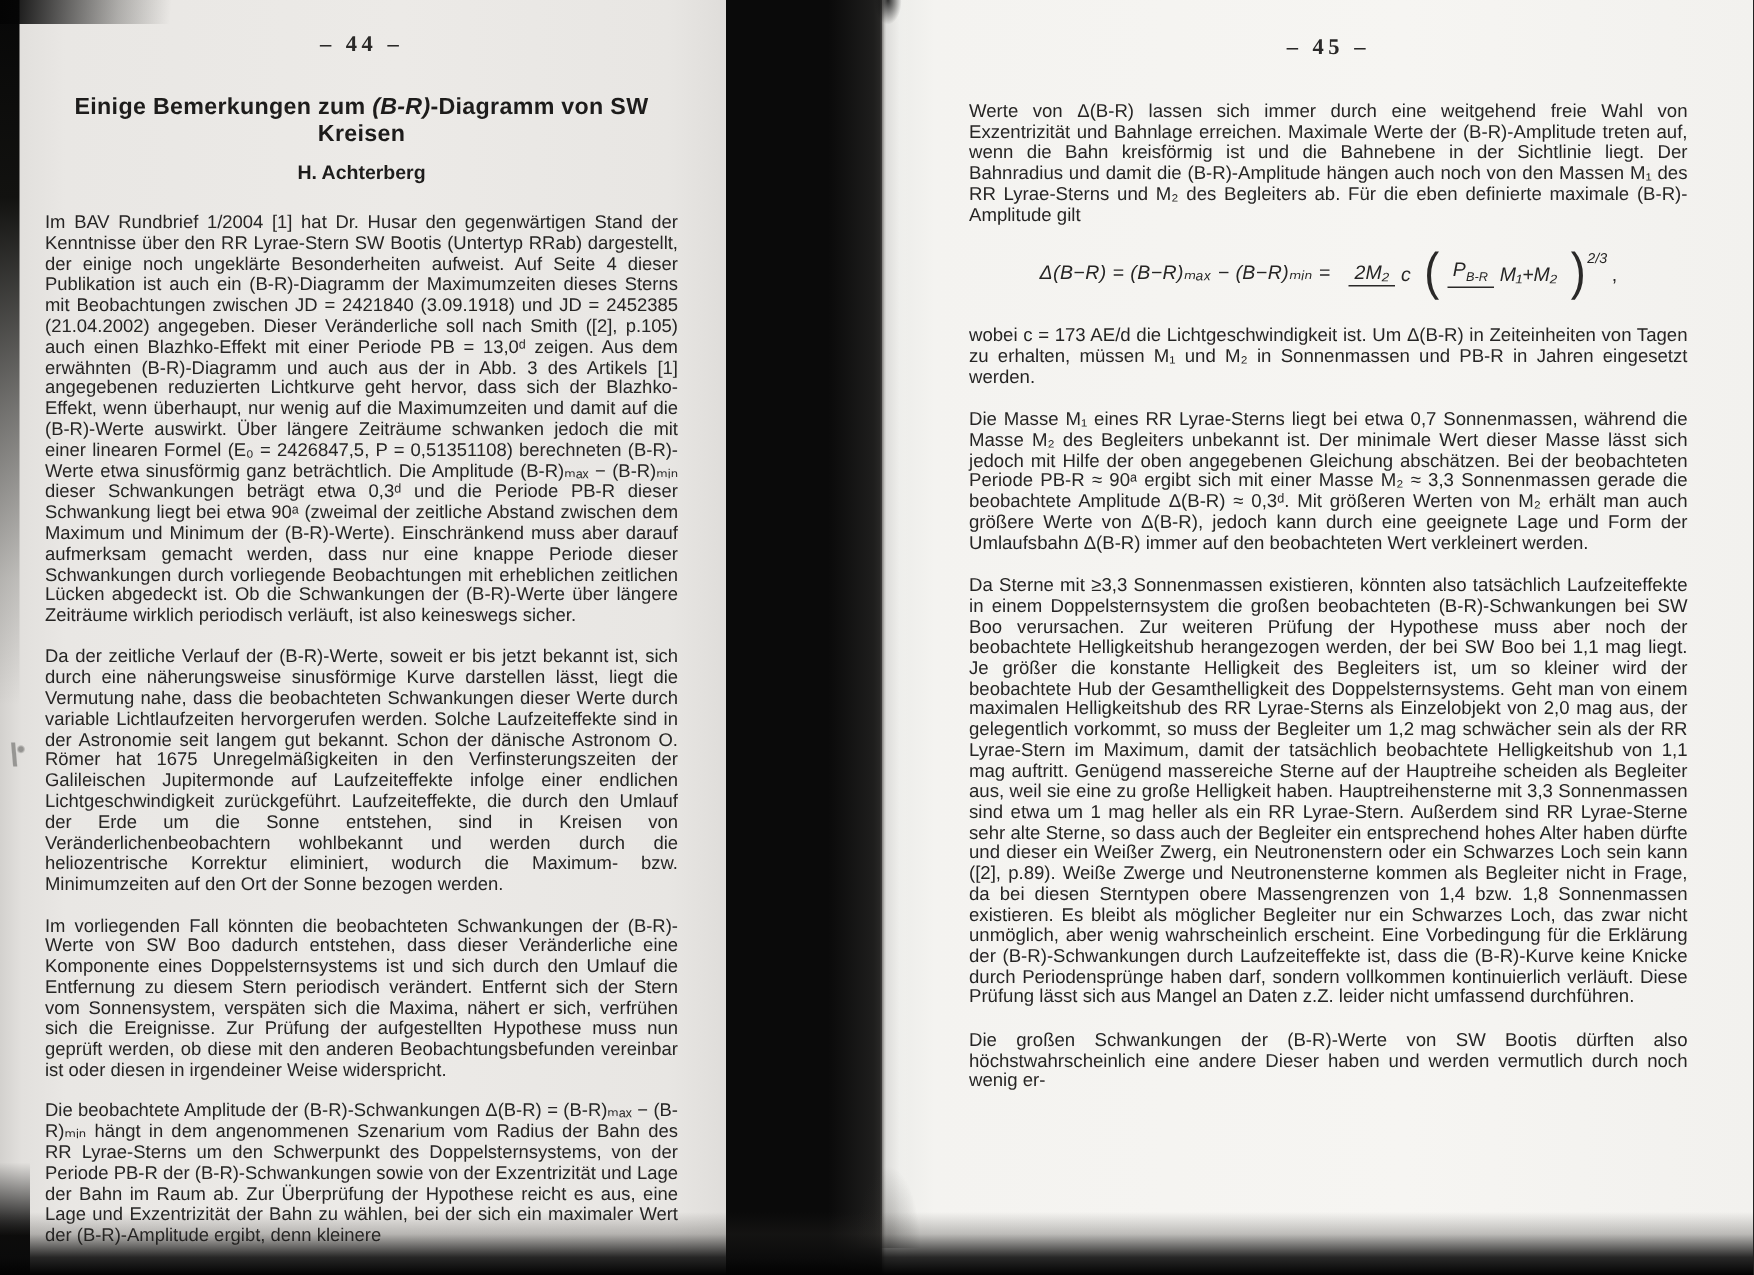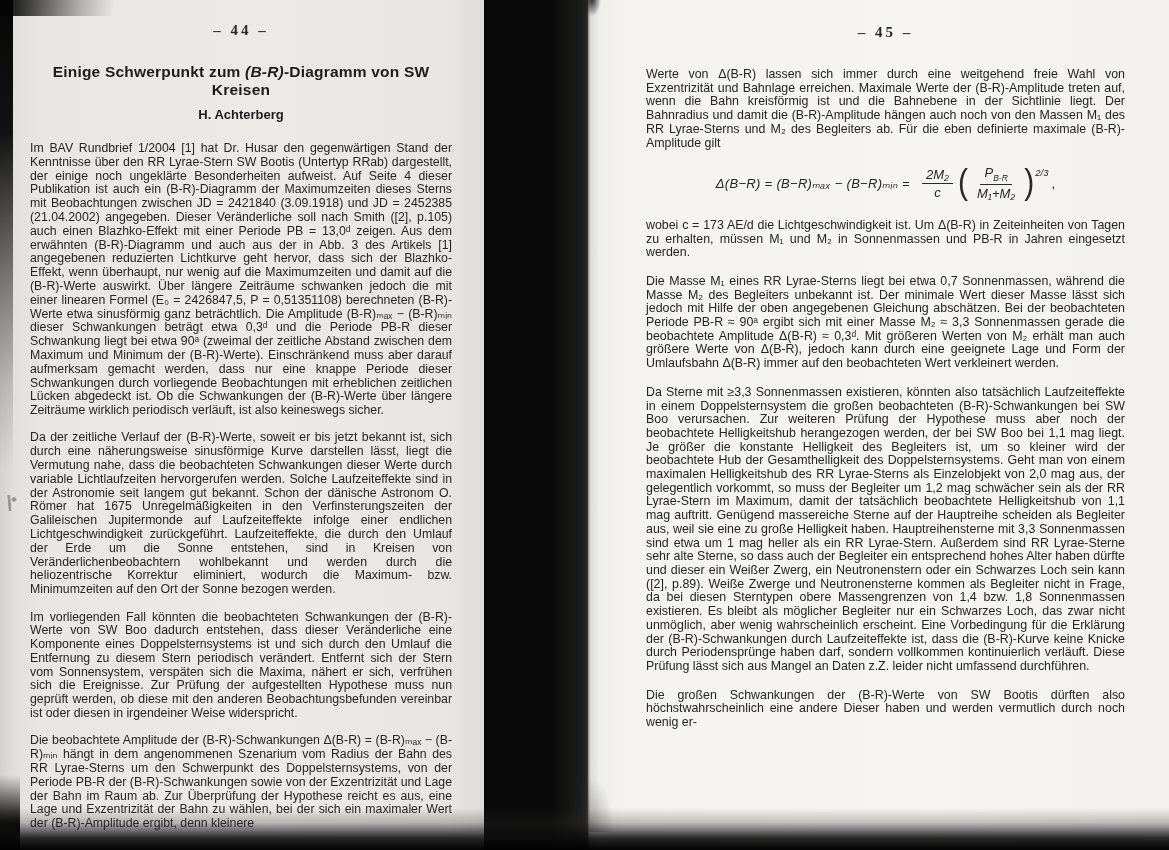--- a/index.html
+++ b/index.html
@@ -36,21 +36,21 @@
     margin:0 0 13.5px 0;font-size:12.3px;line-height:13.8px;
     text-align:justify;color:#262524;
   }
   .page-right .bodytext p{font-size:12.4px;line-height:13.7px;margin-bottom:15px;}
   
   .formula-row{
     display:flex;align-items:center;justify-content:center;
     margin:8px 0 18px 0;font-size:13px;font-style:italic;color:#262524;
   }
   .f-lhs{margin-right:8px;letter-spacing:.3px;}
-  .frac{display:inline-flex;flex-direction:column;align-items:center;vertical-align:middle;margin:0 4px;}
+  .frac{display:inline-flex;align-items:center;vertical-align:middle;margin:0 4px;}
   .frac .num{display:block;padding:0 4px 1px 4px;border-bottom:1.2px solid #2a2928;}
   .frac .den{display:block;padding:1px 4px 0 4px;}
   .bigparen{font-size:30px;font-weight:400;font-style:normal;transform:scaleY(1.15);margin:0 1px;color:#2a2928;}
   .f-exp{font-size:9.5px;align-self:flex-start;margin-top:2px;}
   .f-comma{font-style:normal;margin-left:3px;}
   .fsub{font-size:8.5px;}
   
   .artifact{position:absolute;pointer-events:none;}
   .gutter{left:552px;top:0;width:72px;height:850px;
     background:linear-gradient(90deg,rgba(120,118,114,0) 0%,rgba(120,118,114,.18) 42%,rgba(95,93,90,.38) 50%,rgba(255,255,255,.18) 54%,rgba(255,255,255,0) 78%);}
@@ -72,21 +72,21 @@
       linear-gradient(85deg,rgba(0,0,0,0) 38%,rgba(80,80,78,.9) 42%,rgba(80,80,78,.9) 52%,rgba(0,0,0,0) 56%),
       radial-gradient(circle at 72% 28%,rgba(70,70,68,.9) 0 1.5px,rgba(0,0,0,0) 3px);}
 </style>
 </head>
 <body>
 
 <div class="scan">
 
   <div class="page page-left">
     <div class="pageno">– 44 –</div>
-    <h1 class="title"><span>Einige Schwerpunkt zum </span><span class="it">(B-R)</span><span>-Diagramm von SW Kreisen</span></h1>
+    <h1 class="title"><span>Einige Bemerkungen zum </span><span class="it">(B-R)</span><span>-Diagramm von SW Kreisen</span></h1>
     <div class="author">H. Achterberg</div>
     <div class="bodytext">
       <p>Im BAV Rundbrief 1/2004 [1] hat Dr. Husar den gegenwärtigen Stand der Kenntnisse über den RR Lyrae-Stern SW Bootis (Untertyp RRab) dargestellt, der einige noch ungeklärte Besonderheiten aufweist. Auf Seite 4 dieser Publikation ist auch ein (B-R)-Diagramm der Maximumzeiten dieses Sterns mit Beobachtungen zwischen JD = 2421840 (3.09.1918) und JD = 2452385 (21.04.2002) angegeben. Dieser Veränderliche soll nach Smith ([2], p.105) auch einen Blazhko-Effekt mit einer Periode PB = 13,0ᵈ zeigen. Aus dem erwähnten (B-R)-Diagramm und auch aus der in Abb. 3 des Artikels [1] angegebenen reduzierten Lichtkurve geht hervor, dass sich der Blazhko-Effekt, wenn überhaupt, nur wenig auf die Maximumzeiten und damit auf die (B-R)-Werte auswirkt. Über längere Zeiträume schwanken jedoch die mit einer linearen Formel (E₀ = 2426847,5, P = 0,51351108) berechneten (B-R)-Werte etwa sinusförmig ganz beträchtlich. Die Amplitude (B-R)ₘₐₓ − (B-R)ₘᵢₙ dieser Schwankungen beträgt etwa 0,3ᵈ und die Periode PB-R dieser Schwankung liegt bei etwa 90ᵃ (zweimal der zeitliche Abstand zwischen dem Maximum und Minimum der (B-R)-Werte). Einschränkend muss aber darauf aufmerksam gemacht werden, dass nur eine knappe Periode dieser Schwankungen durch vorliegende Beobachtungen mit erheblichen zeitlichen Lücken abgedeckt ist. Ob die Schwankungen der (B-R)-Werte über längere Zeiträume wirklich periodisch verläuft, ist also keineswegs sicher.</p>
       <p>Da der zeitliche Verlauf der (B-R)-Werte, soweit er bis jetzt bekannt ist, sich durch eine näherungsweise sinusförmige Kurve darstellen lässt, liegt die Vermutung nahe, dass die beobachteten Schwankungen dieser Werte durch variable Lichtlaufzeiten hervorgerufen werden. Solche Laufzeiteffekte sind in der Astronomie seit langem gut bekannt. Schon der dänische Astronom O. Römer hat 1675 Unregelmäßigkeiten in den Verfinsterungszeiten der Galileischen Jupitermonde auf Laufzeiteffekte infolge einer endlichen Lichtgeschwindigkeit zurückgeführt. Laufzeiteffekte, die durch den Umlauf der Erde um die Sonne entstehen, sind in Kreisen von Veränderlichenbeobachtern wohlbekannt und werden durch die heliozentrische Korrektur eliminiert, wodurch die Maximum- bzw. Minimumzeiten auf den Ort der Sonne bezogen werden.</p>
       <p>Im vorliegenden Fall könnten die beobachteten Schwankungen der (B-R)-Werte von SW Boo dadurch entstehen, dass dieser Veränderliche eine Komponente eines Doppelsternsystems ist und sich durch den Umlauf die Entfernung zu diesem Stern periodisch verändert. Entfernt sich der Stern vom Sonnensystem, verspäten sich die Maxima, nähert er sich, verfrühen sich die Ereignisse. Zur Prüfung der aufgestellten Hypothese muss nun geprüft werden, ob diese mit den anderen Beobachtungsbefunden vereinbar ist oder diesen in irgendeiner Weise widerspricht.</p>
       <p>Die beobachtete Amplitude der (B-R)-Schwankungen Δ(B-R) = (B-R)ₘₐₓ − (B-R)ₘᵢₙ hängt in dem angenommenen Szenarium vom Radius der Bahn des RR Lyrae-Sterns um den Schwerpunkt des Doppelsternsystems, von der Periode PB-R der (B-R)-Schwankungen sowie von der Exzentrizität und Lage der Bahn im Raum ab. Zur Überprüfung der Hypothese reicht es aus, eine Lage und Exzentrizität der Bahn zu wählen, bei der sich ein maximaler Wert der (B-R)-Amplitude ergibt, denn kleinere</p>
     </div>
   </div>
 
   <div class="page page-right">

